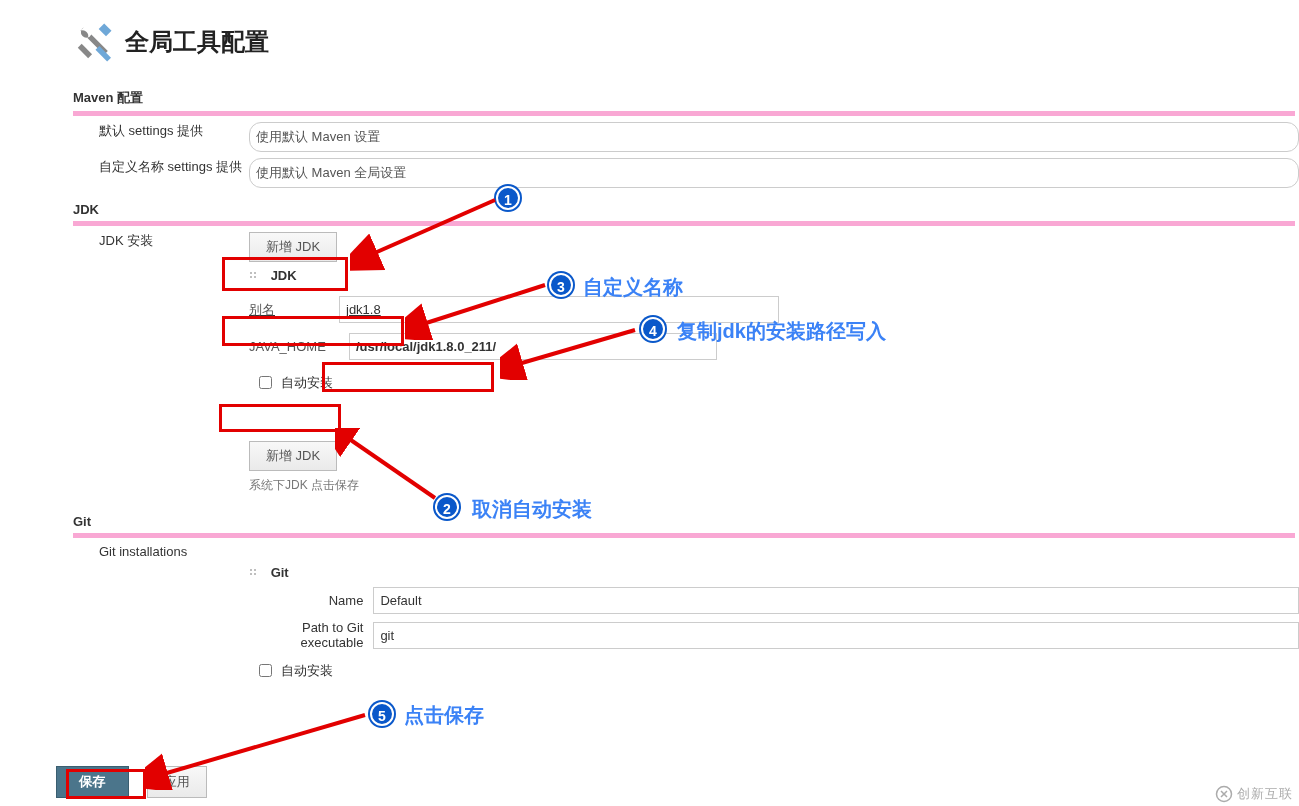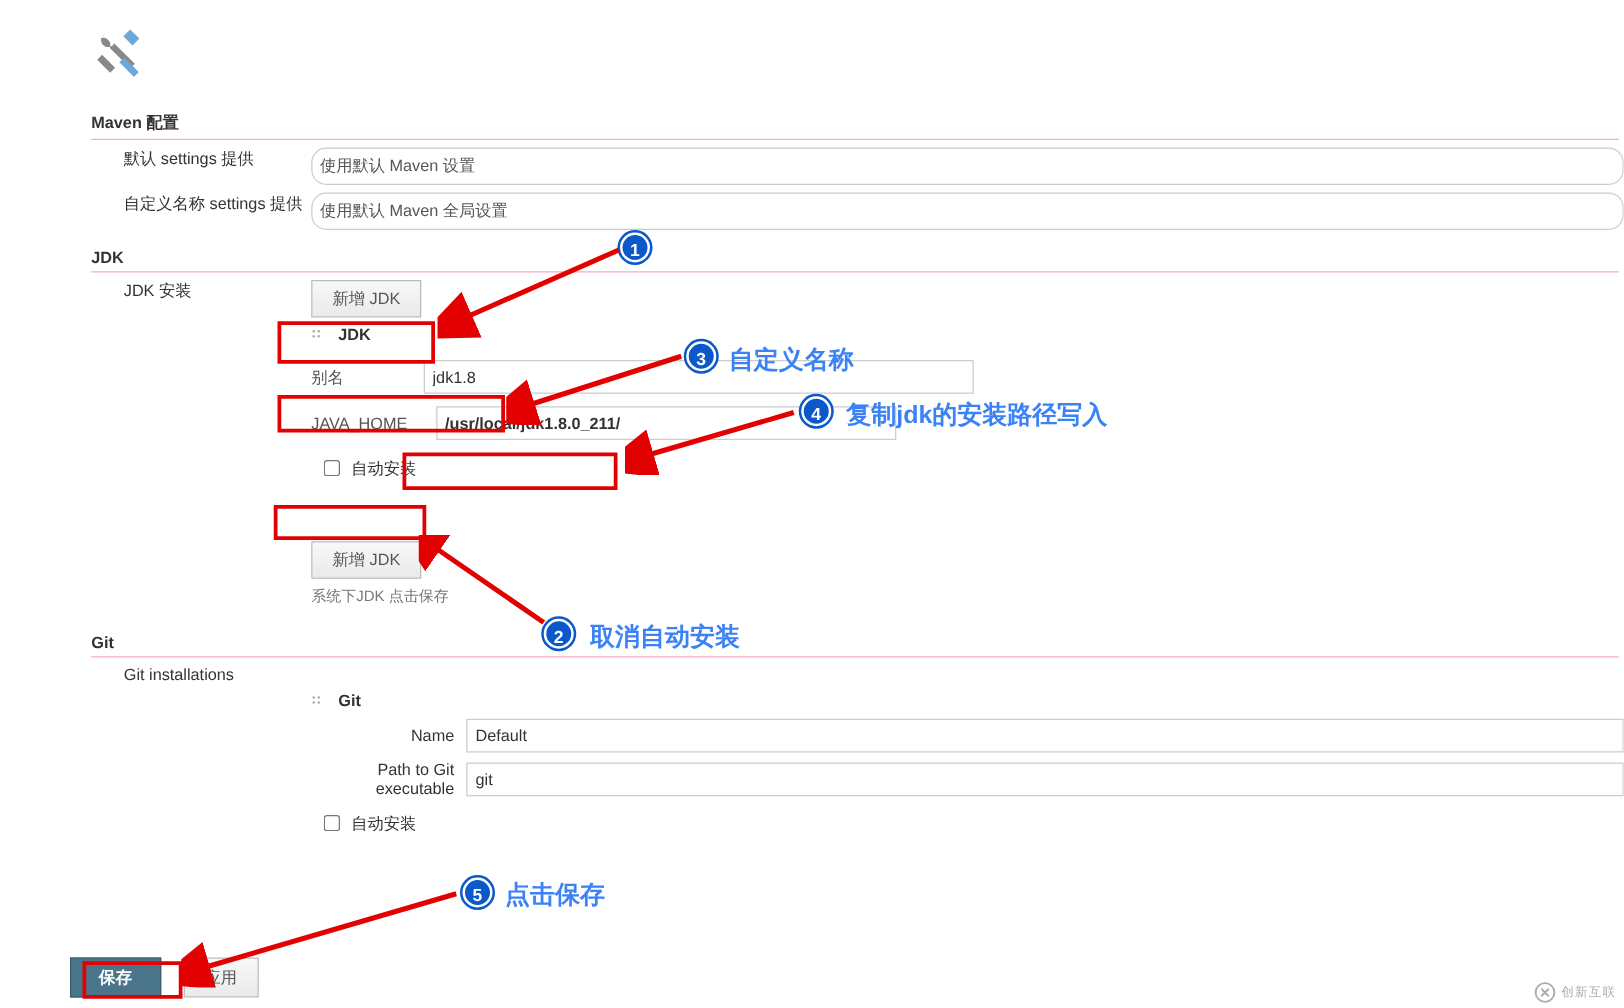--- a/index.html
+++ b/index.html
@@ -21,21 +21,21 @@
   }
   .header svg { width: 44px; height: 44px; }
   .header h1 {
     font-size: 24px;
     font-weight: bold;
     margin: 0 0 0 8px;
     color: #222;
   }
   .section-header {
     font-weight: bold;
-    border-bottom: 1px solid #f9a8d4;
+    border-bottom: 5px solid #f9a8d4;
     padding: 4px 0;
     margin: 10px 4px 6px 73px;
   }
   .row {
     display: flex;
     align-items: flex-start;
     margin: 6px 0;
     padding-left: 99px;
   }
   .label-col {
@@ -138,36 +138,37 @@
   .watermark {
     position: absolute;
     right: 6px;
     bottom: 3px;
     display: flex;
     align-items: center;
     gap: 4px;
     opacity: 0.7;
   }
   .watermark svg { width:18px; height:18px; }
-  .watermark span { font-size:10px; color:#888; letter-spacing:1px;}
+  .watermark span { font-size:13px; color:#888; letter-spacing:1px;}
 </style>
 </head>
 <body>
 
 <div class="header">
   <span>
     <svg viewBox="0 0 48 48">
       <g transform="translate(4,4)">
         <path d="M30 2 l8 8 -6 6 -8 -8z" fill="#6fa8d8"></path>
         <rect x="6" y="24" width="6" height="16" transform="rotate(-45 9 32)" fill="#888"></rect>
         <path d="M8 6 a6 6 0 1 0 8 8 l18 18 -4 4 -18 -18 a6 6 0 0 0 -8 -8z" fill="#888"></path>
         <rect x="26" y="26" width="6" height="18" transform="rotate(-45 29 35)" fill="#6fa8d8"></rect>
       </g>
     </svg>
   </span>
+  <h1>全局工具配置</h1>
 </div>
 
 <div class="section-header">Maven 配置</div>
 <div class="row">
   <div class="label-col">默认 settings 提供</div>
   <div class="field-col">
     <div class="text-static">使用默认 Maven 设置</div>
   </div>
 </div>
 <div class="row">
@@ -195,21 +196,21 @@
             <circle cx="6" cy="2" r="1"></circle>
             <circle cx="2" cy="6" r="1"></circle>
             <circle cx="6" cy="6" r="1"></circle>
           </g>
         </svg>
     </span>
     <span class="entry-title" style="padding-left:4px">JDK</span>
   </div>
 </div>
 
-<div class="row" style="margin-top:12px;">
+<div class="row" style="margin-top:12px;text-decoration:underline;">
   <div class="label-col"></div>
   <div class="field-col" style="display:flex;align-items:center;">
     <span class="jdk-inner-label">别名</span>
     <input class="text-input" style="width: 440px;" value="jdk1.8">
   </div>
 </div>
 
 <div class="row" style="margin-top:10px;">
   <div class="label-col"></div>
   <div class="field-col" style="display:flex;align-items:center;">

